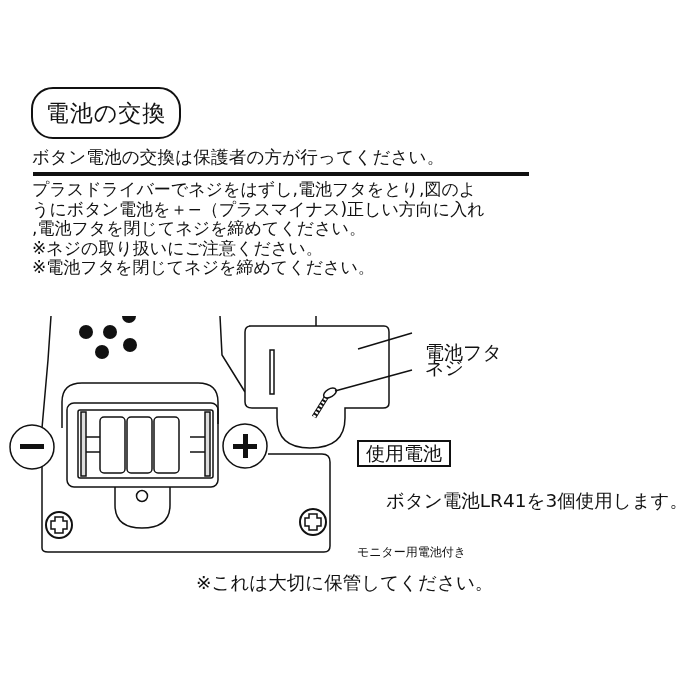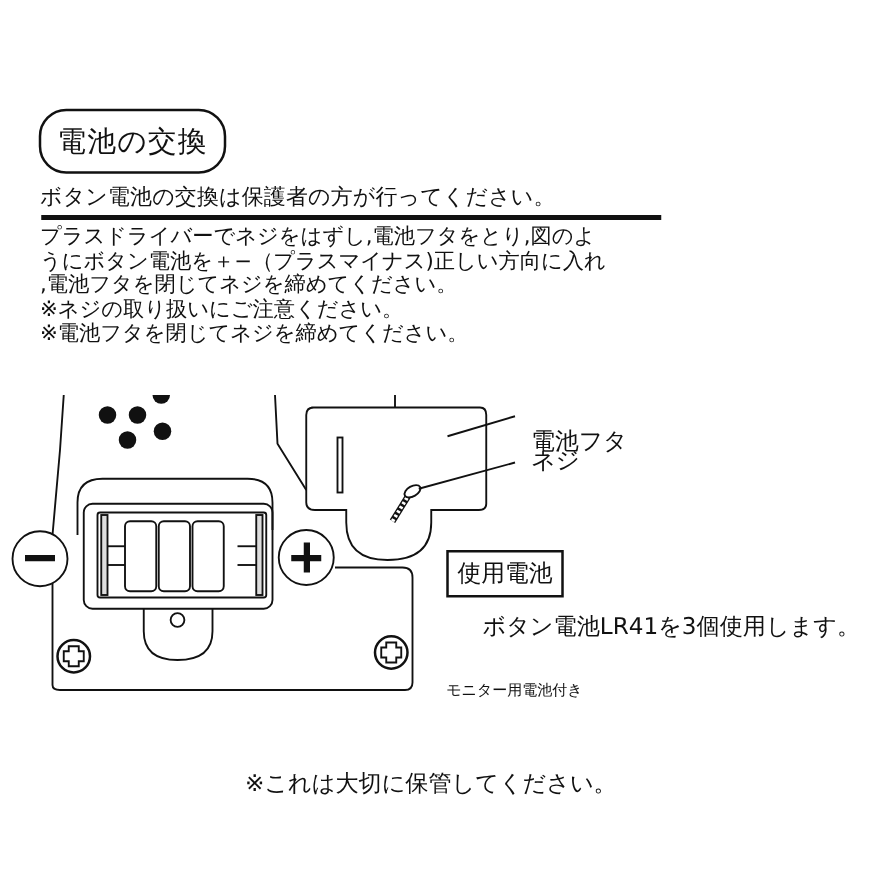--- a/index.html
+++ b/index.html
@@ -20,27 +20,27 @@
     position: absolute; left: 33px; top: 172px; width: 496px; height: 4px; background: #111;
   }
   .instr {
     position: absolute; left: 32px; top: 180px; font-size: 17px; line-height: 19.5px; white-space: nowrap;
   }
   .instr div { height: 19.5px; }
   .diagram { position: absolute; left: 0; top: 300px; }
   .label-cover { position: absolute; left: 425px; top: 320px; font-size: 19px; white-space: nowrap; margin-top: 20px; }
   .label-screw { position: absolute; left: 425px; top: 355px; font-size: 19px; white-space: nowrap; }
   .battery-box {
-    position: absolute; left: 357px; top: 440px; height: 38px; padding: 0 7px;
+    position: absolute; left: 357px; top: 440px; height: 27px; padding: 0 7px;
     border: 2px solid #111; box-sizing: border-box; display: flex; align-items: center;
     font-size: 19px;
   }
   .battery-line1 { position: absolute; left: 357px; top: 488px; font-size: 18.5px; white-space: nowrap; margin-left: 29px; }
   .battery-line2 { position: absolute; left: 357px; top: 544px; font-size: 12px; white-space: nowrap; }
-  .keep-note { position: absolute; left: 196px; top: 570px; font-size: 18.5px; white-space: nowrap; margin-top: 44px; }
+  .keep-note { position: absolute; left: 196px; top: 570px; font-size: 18.5px; white-space: nowrap; }
 </style>
 </head>
 <body>
 
 <div class="heading-pill">
   <span>電池の交換</span>
 </div>
 
 <div class="warn">ボタン電池の交換は保護者の方が行ってください。</div>
 <div class="rule"></div>

